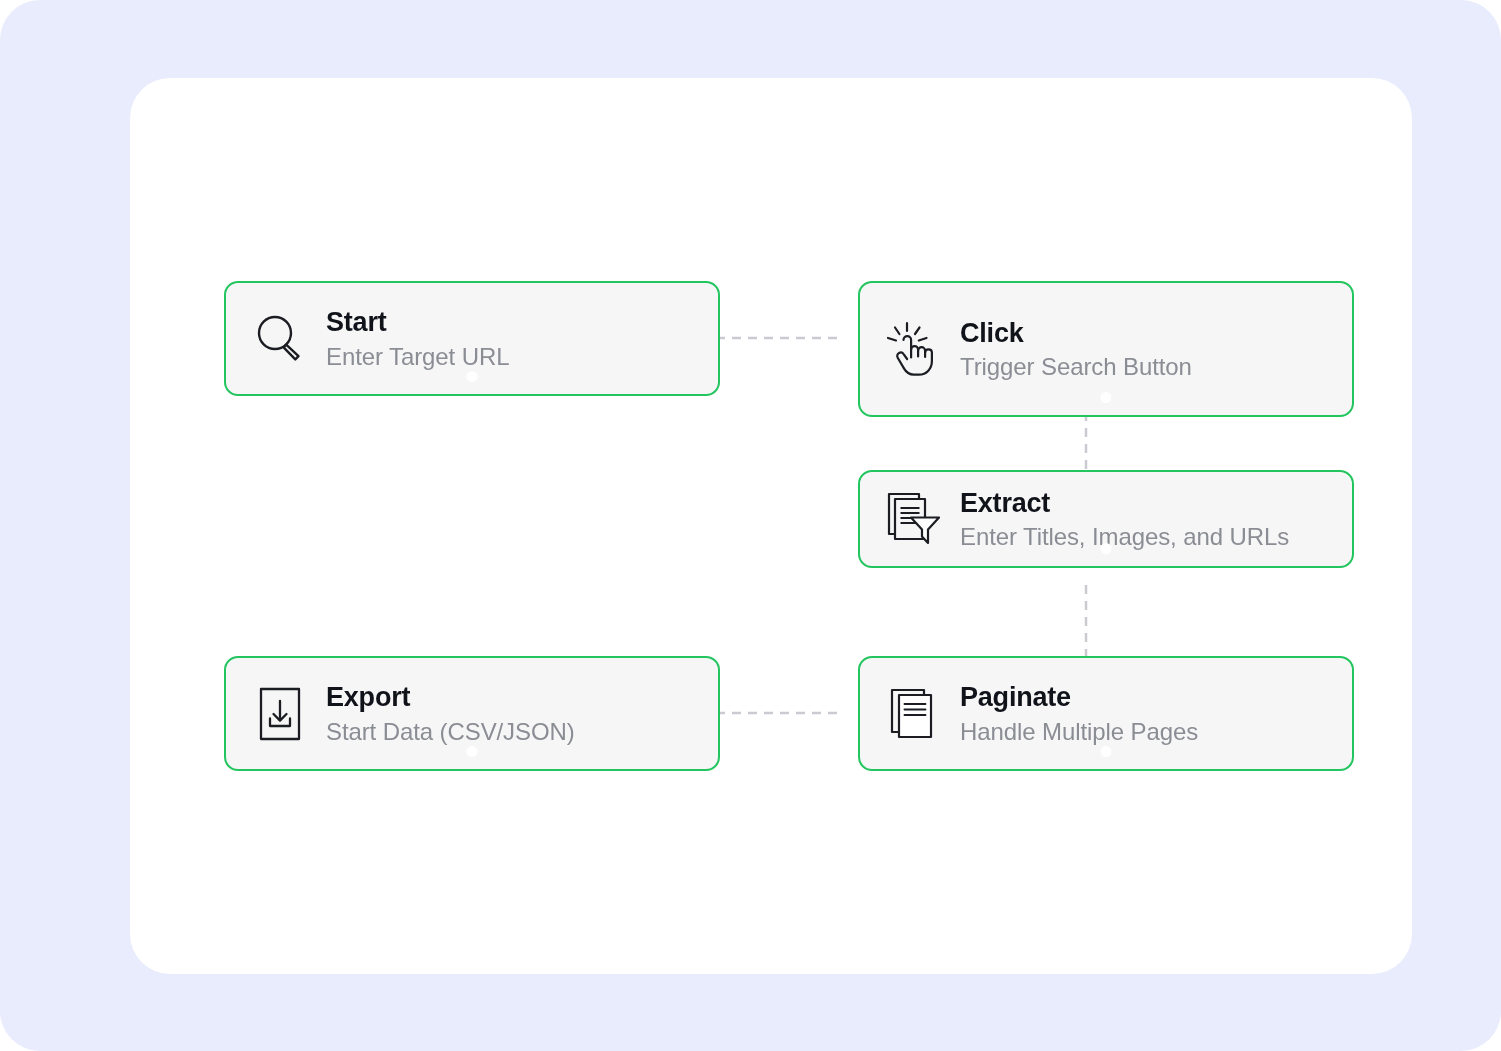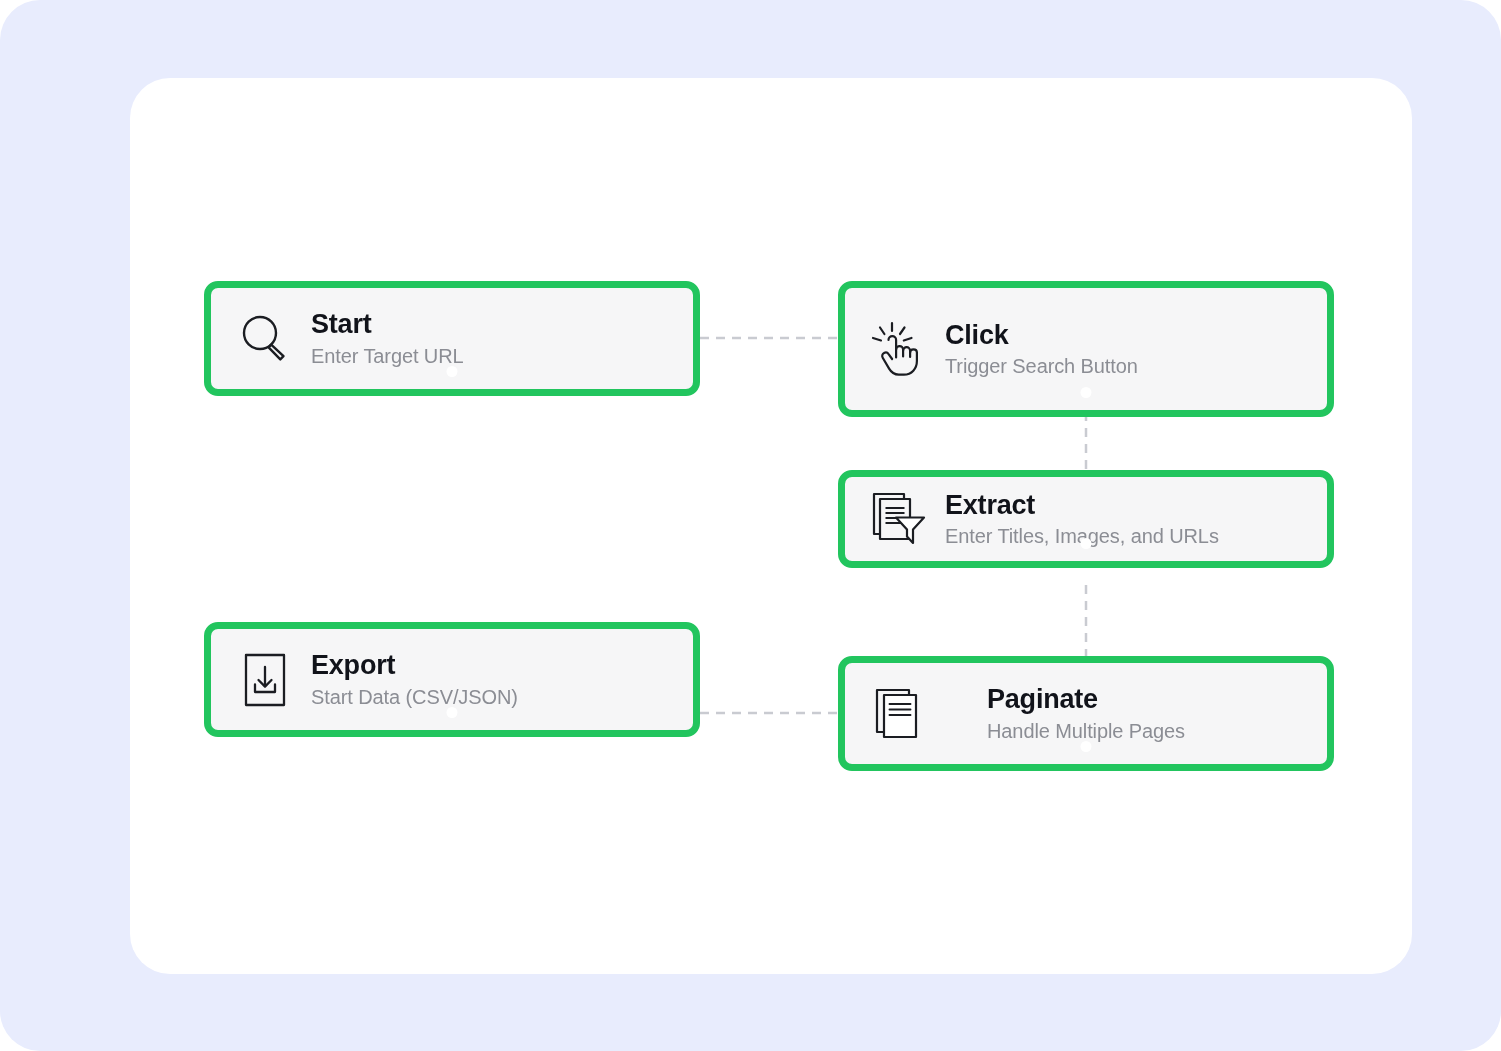--- a/index.html
+++ b/index.html
@@ -53,25 +53,26 @@
     width: 1501px;
     height: 1051px;
     pointer-events: none;
   }
 
   
   .node {
     position: absolute;
     box-sizing: border-box;
     background: #f6f6f7;
-    border: 7px solid #22c55e;
+    border: 2px solid #22c55e;
     border-radius: 14px;
     display: flex;
     align-items: center;
     overflow: hidden;
+    margin-left: 20px;
   }
   .node-icon {
     width: 92px;
     min-width: 92px;
     height: 100%;
     display: flex;
     align-items: center;
     justify-content: center;
     margin-left: 8px;
   }
@@ -83,21 +84,21 @@
     padding-right: 16px;
   }
   .node-title {
     font-size: 27px;
     font-weight: 700;
     color: #11131a;
     letter-spacing: -0.2px;
     line-height: 1.05;
   }
   .node-subtitle {
-    font-size: 20px;
+    font-size: 24px;
     font-weight: 400;
     color: #8b8d94;
     letter-spacing: -0.1px;
     line-height: 1.05;
   }
 
   
   .node-dot {
     position: absolute;
     width: 11px;
@@ -106,22 +107,22 @@
     background: #ffffff;
     left: 50%;
     transform: translateX(-50%);
     bottom: 12px;
   }
 
   
   #node-start    { left: 204px; top: 281px; width: 496px; height: 115px; }
   #node-click    { left: 838px; top: 281px; width: 496px; height: 136px; }
   #node-extract  { left: 838px; top: 470px; width: 496px; height: 98px; }
-  #node-export   { left: 204px; top: 622px; width: 496px; height: 115px; }
-  #node-paginate { left: 838px; top: 656px; width: 496px; height: 115px; gap: 42px; }
+  #node-export   { left: 204px; top: 656px; width: 496px; height: 115px; }
+  #node-paginate { left: 838px; top: 656px; width: 496px; height: 115px; }
 
   .icon-svg { display: block; }
 </style>
 </head>
 <body>
 
 <div class="page-backdrop"></div>
 <div class="canvas"></div>
 
 <div class="flow">

